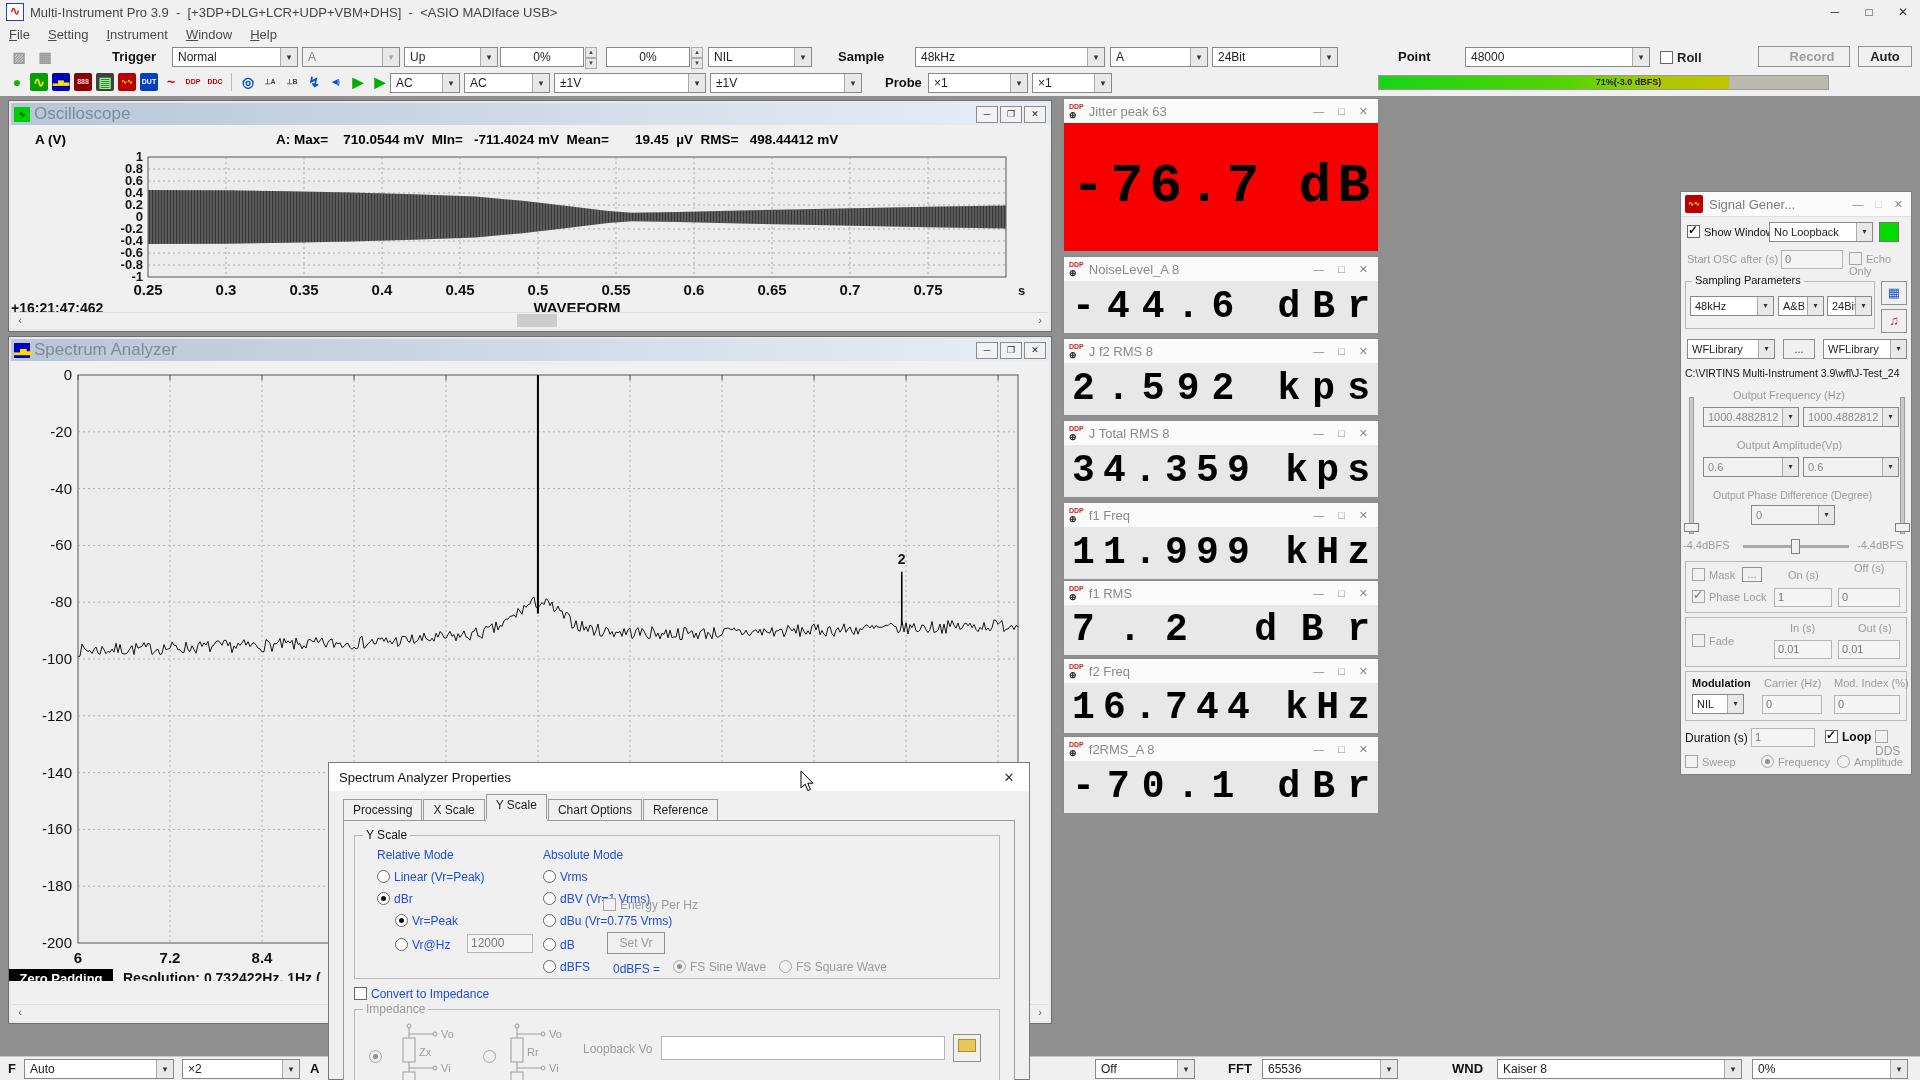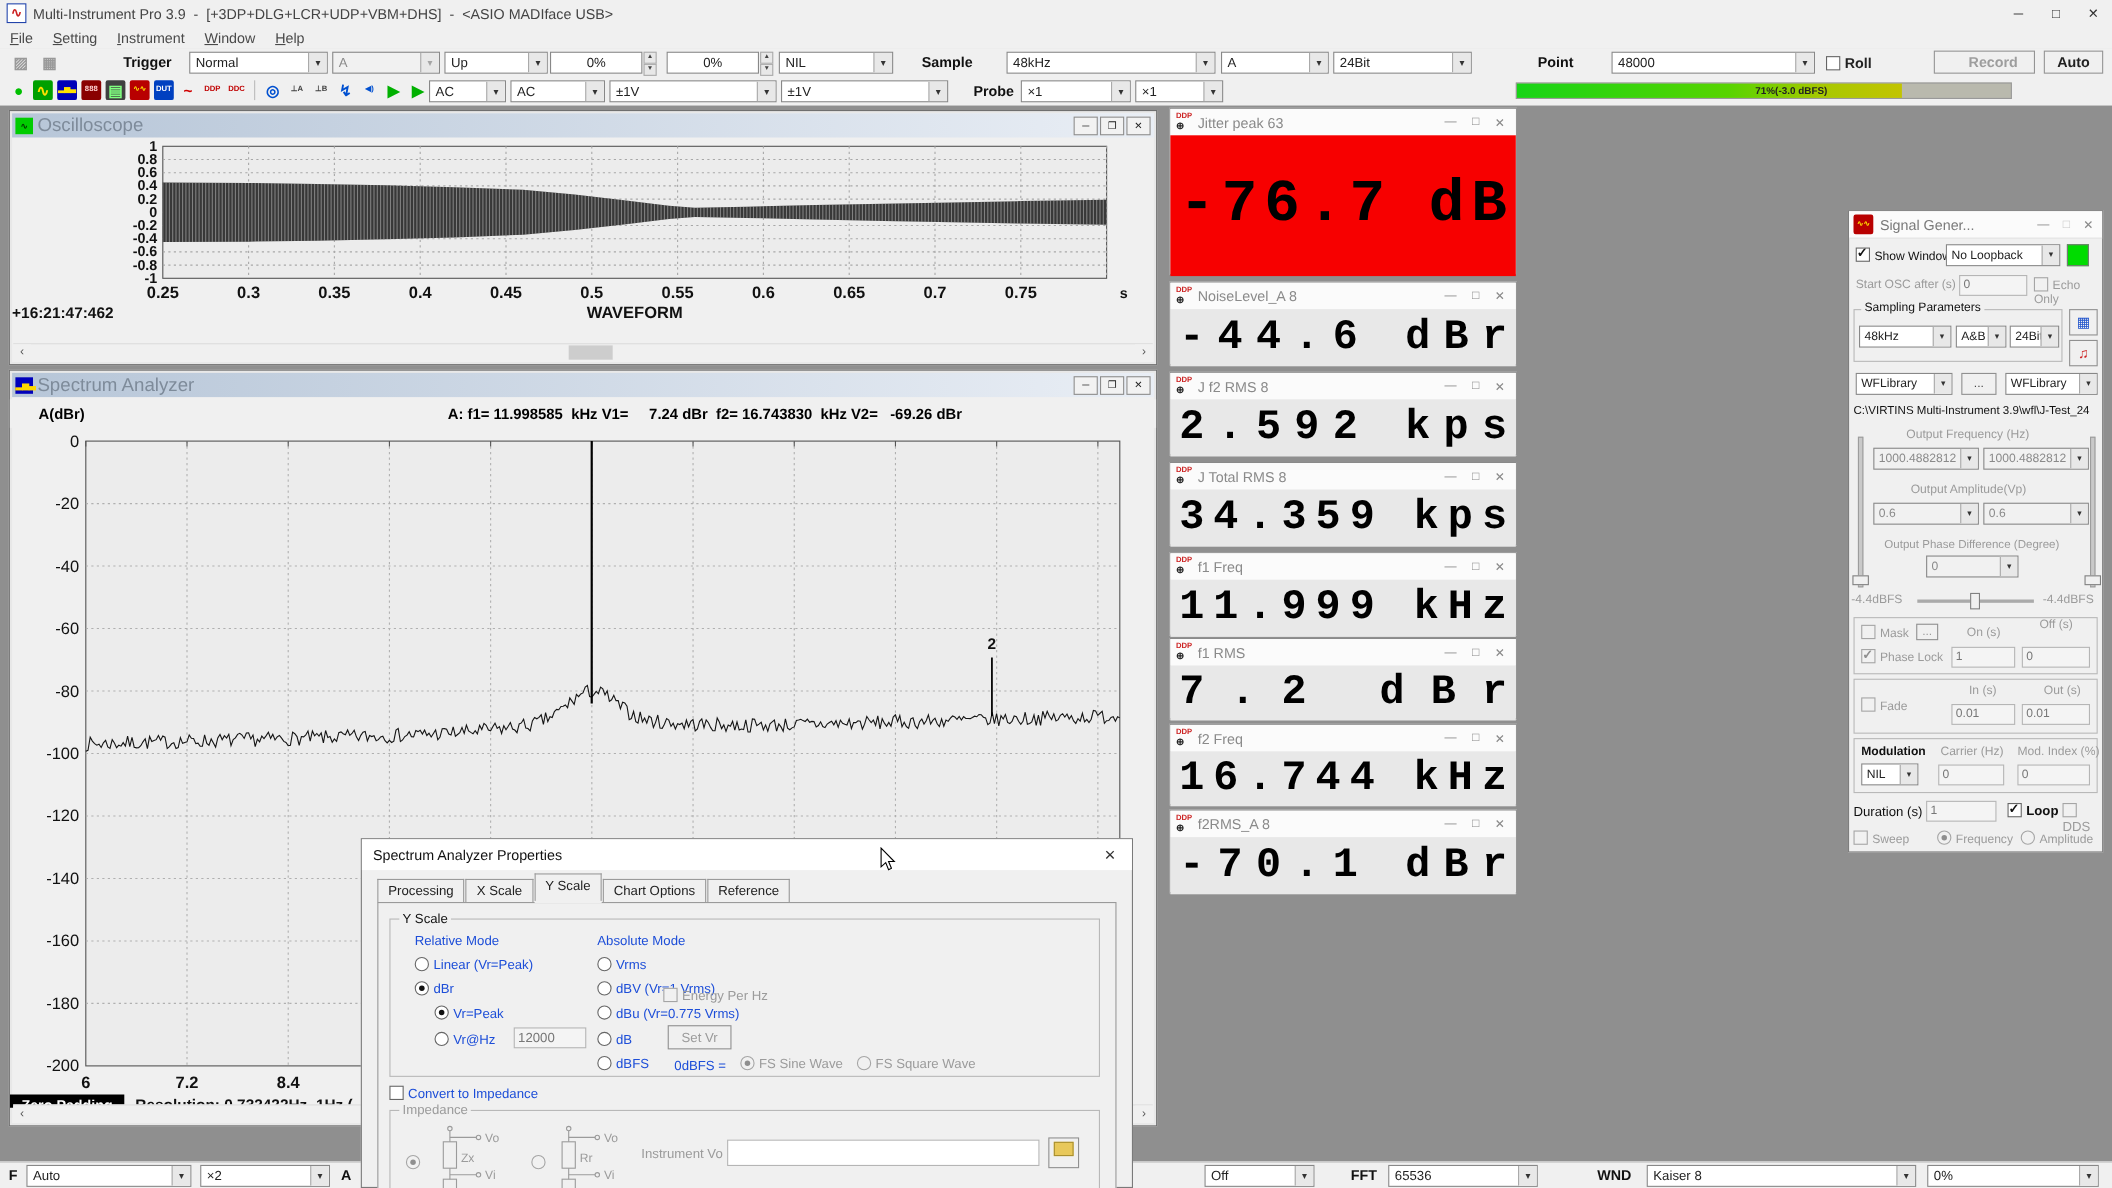--- a/index.html
+++ b/index.html
@@ -177,20 +177,24 @@
 
     <div class="cwin" style="left:8px;top:4px;width:1044px;height:232px;">
       <div class="ctitle">
         <span class="ico" style="background:#00cc00;color:#003300;">∿</span>
         <span class="cname">Oscilloscope</span>
         <span class="wctl">
           <span class="wbtn">─</span>
           <span class="wbtn">❐</span>
           <span class="wbtn">✕</span>
         </span>
+      </div>
+      <div class="statsline">
+        <span class="ylab">A (V)</span>
+        <span class="sts" style="margin-left:210px;">A: Max=    710.0544 mV  MIn=   -711.4024 mV  Mean=       19.45  µV  RMS=   498.44412 mV</span>
       </div>
       <svg id="scope-svg" width="1038" height="166">
           <rect x="139" y="6" width="858" height="120" fill="#ececec" stroke="#555"></rect>
           <text x="134" y="10" text-anchor="end" font-size="13" font-weight="bold" fill="#111">1</text>
           <line x1="139" y1="17.999999999999996" x2="997" y2="17.999999999999996" stroke="#a8a8a8" stroke-dasharray="2 3"></line>
           <text x="134" y="21.999999999999996" text-anchor="end" font-size="13" font-weight="bold" fill="#111">0.8</text>
           <line x1="139" y1="29.999999999999993" x2="997" y2="29.999999999999993" stroke="#a8a8a8" stroke-dasharray="2 3"></line>
           <text x="134" y="33.99999999999999" text-anchor="end" font-size="13" font-weight="bold" fill="#111">0.6</text>
           <line x1="139" y1="42.00000000000001" x2="997" y2="42.00000000000001" stroke="#a8a8a8" stroke-dasharray="2 3"></line>
           <text x="134" y="46.00000000000001" text-anchor="end" font-size="13" font-weight="bold" fill="#111">0.4</text>
@@ -538,24 +542,20 @@
     <div class="cwin" style="left:8px;top:240px;width:1044px;height:688px;">
       <div class="ctitle">
         <span class="ico" style="background:#0000bb;color:#ffd800;">▂▅▃</span>
         <span class="cname">Spectrum Analyzer</span>
         <span class="wctl">
           <span class="wbtn">─</span>
           <span class="wbtn">❐</span>
           <span class="wbtn">✕</span>
         </span>
       </div>
-      <div class="statsline" style="height:26px;">
-        <span class="ylab">A(dBr)</span>
-        <span class="sts" style="margin-left:330px;">A: f1= 11.998585  kHz V1=     7.24 dBr  f2= 16.743830  kHz V2=   -69.26 dBr</span>
-      </div>
       <svg id="spec-svg" width="1038" height="618">
           <rect x="69" y="12" width="940" height="568" fill="#ececec" stroke="#555"></rect>
           <text x="63" y="17" text-anchor="end" font-size="15" fill="#111">0</text>
           <line x1="69" y1="68.80000000000001" x2="1009" y2="68.80000000000001" stroke="#b0b0b0" stroke-dasharray="2 3"></line>
           <text x="63" y="73.80000000000001" text-anchor="end" font-size="15" fill="#111">-20</text>
           <line x1="69" y1="125.60000000000001" x2="1009" y2="125.60000000000001" stroke="#b0b0b0" stroke-dasharray="2 3"></line>
           <text x="63" y="130.60000000000002" text-anchor="end" font-size="15" fill="#111">-40</text>
           <line x1="69" y1="182.4" x2="1009" y2="182.4" stroke="#b0b0b0" stroke-dasharray="2 3"></line>
           <text x="63" y="187.4" text-anchor="end" font-size="15" fill="#111">-60</text>
           <line x1="69" y1="239.20000000000002" x2="1009" y2="239.20000000000002" stroke="#b0b0b0" stroke-dasharray="2 3"></line>
@@ -966,21 +966,21 @@
               <line x1="10" y1="14" x2="34" y2="14"></line>
               <circle cx="36" cy="14" r="2"></circle>
               <line x1="10" y1="48" x2="34" y2="48"></line>
               <circle cx="36" cy="48" r="2"></circle>
             </g>
           <text x="20" y="36" font-size="11" fill="#9b9b9b">Rr</text>
           <text x="20" y="70" font-size="11" fill="#9b9b9b">Zx</text>
           <text x="42" y="18" font-size="11" fill="#9b9b9b">Vo</text>
           <text x="42" y="52" font-size="11" fill="#9b9b9b">Vi</text>
         </svg>
-        <span class="dlg-lab dis" style="left:228px;top:32px;">Instrument Vo</span>
+        <span class="dlg-lab dis" style="left:228px;top:32px;">Loopback Vo</span>
         <span class="tin" style="left:306px;top:26px;width:284px;height:24px;border-color:#b5b5b5;"></span>
         <span class="sgbtn" style="left:598px;top:24px;width:28px;height:28px;line-height:26px;"><span style="display:inline-block;width:16px;height:11px;background:#e8c85a;border:1px solid #a98f2f;"></span></span>
 
       </div>
     </div>
   </div>
 
   <svg id="cursor" width="16" height="24">
     <polygon points="1,1 1,18 5.2,14.2 7.8,20.6 10.4,19.4 7.8,13.2 13,13.2" fill="#fff" stroke="#000" stroke-width="1"></polygon>
   </svg>

